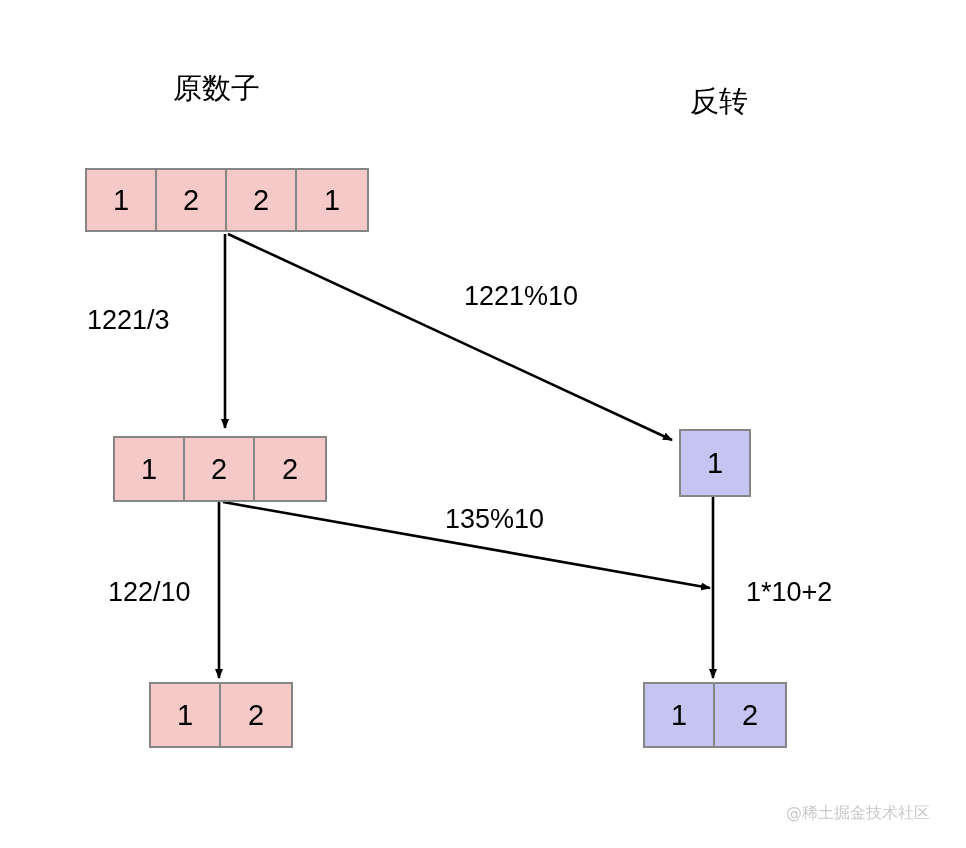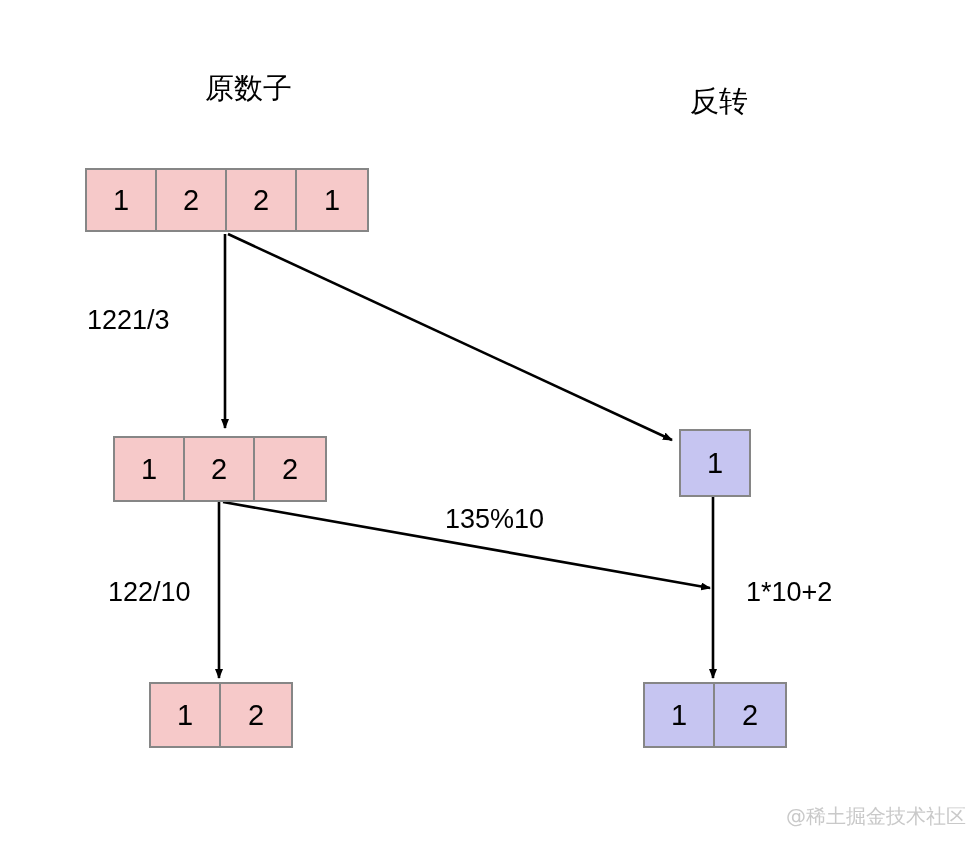--- a/index.html
+++ b/index.html
@@ -56,21 +56,21 @@
 
   .edge-label {
     position: absolute;
     font-size: 27px;
     color: #000000;
     white-space: nowrap;
     font-family: "Liberation Sans", "DejaVu Sans", sans-serif;
   }
   .watermark {
     position: absolute;
-    font-size: 20px;
+    font-size: 16px;
     color: #c9c9c9;
     white-space: nowrap;
     font-family: "DejaVu Sans", "Liberation Sans", sans-serif;
   }
 </style>
 </head>
 <body>
 
 <div id="canvas">
 
@@ -85,21 +85,21 @@
 
     <line x1="228" y1="234" x2="672" y2="440" stroke="#000000" stroke-width="2.6" marker-end="url(#arrowhead)"></line>
 
     <line x1="219" y1="502" x2="219" y2="678" stroke="#000000" stroke-width="2.6" marker-end="url(#arrowhead)"></line>
 
     <line x1="223" y1="502" x2="710" y2="588" stroke="#000000" stroke-width="2.6" marker-end="url(#arrowhead)"></line>
 
     <line x1="713" y1="497" x2="713" y2="678" stroke="#000000" stroke-width="2.6" marker-end="url(#arrowhead)"></line>
   </svg>
 
-  <div class="col-title" style="left:173px; top:69px;margin-left:32px;">原数子</div>
+  <div class="col-title" style="left:173px; top:69px;">原数子</div>
   <div class="col-title" style="left:690px; top:82px;">反转</div>
 
   <div class="array-row pink" style="left:85px; top:168px; height:64px;">
     <div class="cell" style="width:70px;">1</div>
     <div class="cell" style="width:70px;">2</div>
     <div class="cell" style="width:70px;">2</div>
     <div class="cell" style="width:70px;">1</div>
   </div>
 
   <div class="array-row pink" style="left:113px; top:436px; height:66px;">
@@ -116,19 +116,20 @@
   <div class="array-row blue" style="left:679px; top:429px; height:68px;">
     <div class="cell" style="width:68px;">1</div>
   </div>
 
   <div class="array-row blue" style="left:643px; top:682px; height:66px;">
     <div class="cell" style="width:70px;">1</div>
     <div class="cell" style="width:70px;">2</div>
   </div>
 
   <div class="edge-label" style="left:87px; top:305px;">1221/3</div>
+  <div class="edge-label" style="left:464px; top:281px;">1221%10</div>
   <div class="edge-label" style="left:108px; top:577px;text-align:center;">122/10</div>
   <div class="edge-label" style="left:445px; top:504px;">135%10</div>
   <div class="edge-label" style="left:746px; top:577px;">1*10+2</div>
 
   <div class="watermark" style="left:786px; top:803px;">@稀土掘金技术社区</div>
 
 </div>
 
 </body></html>

